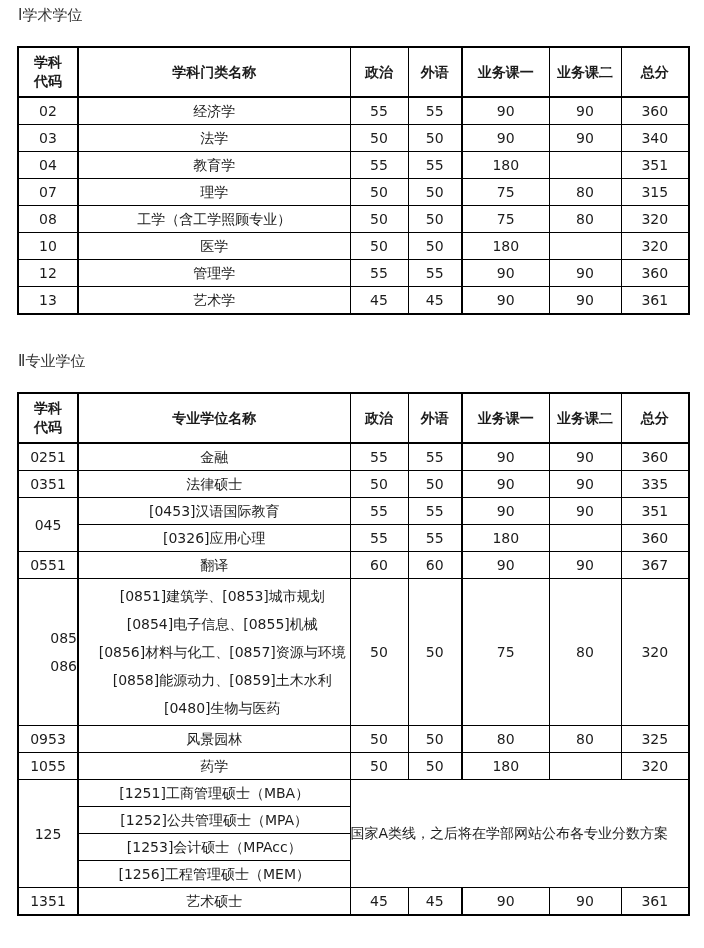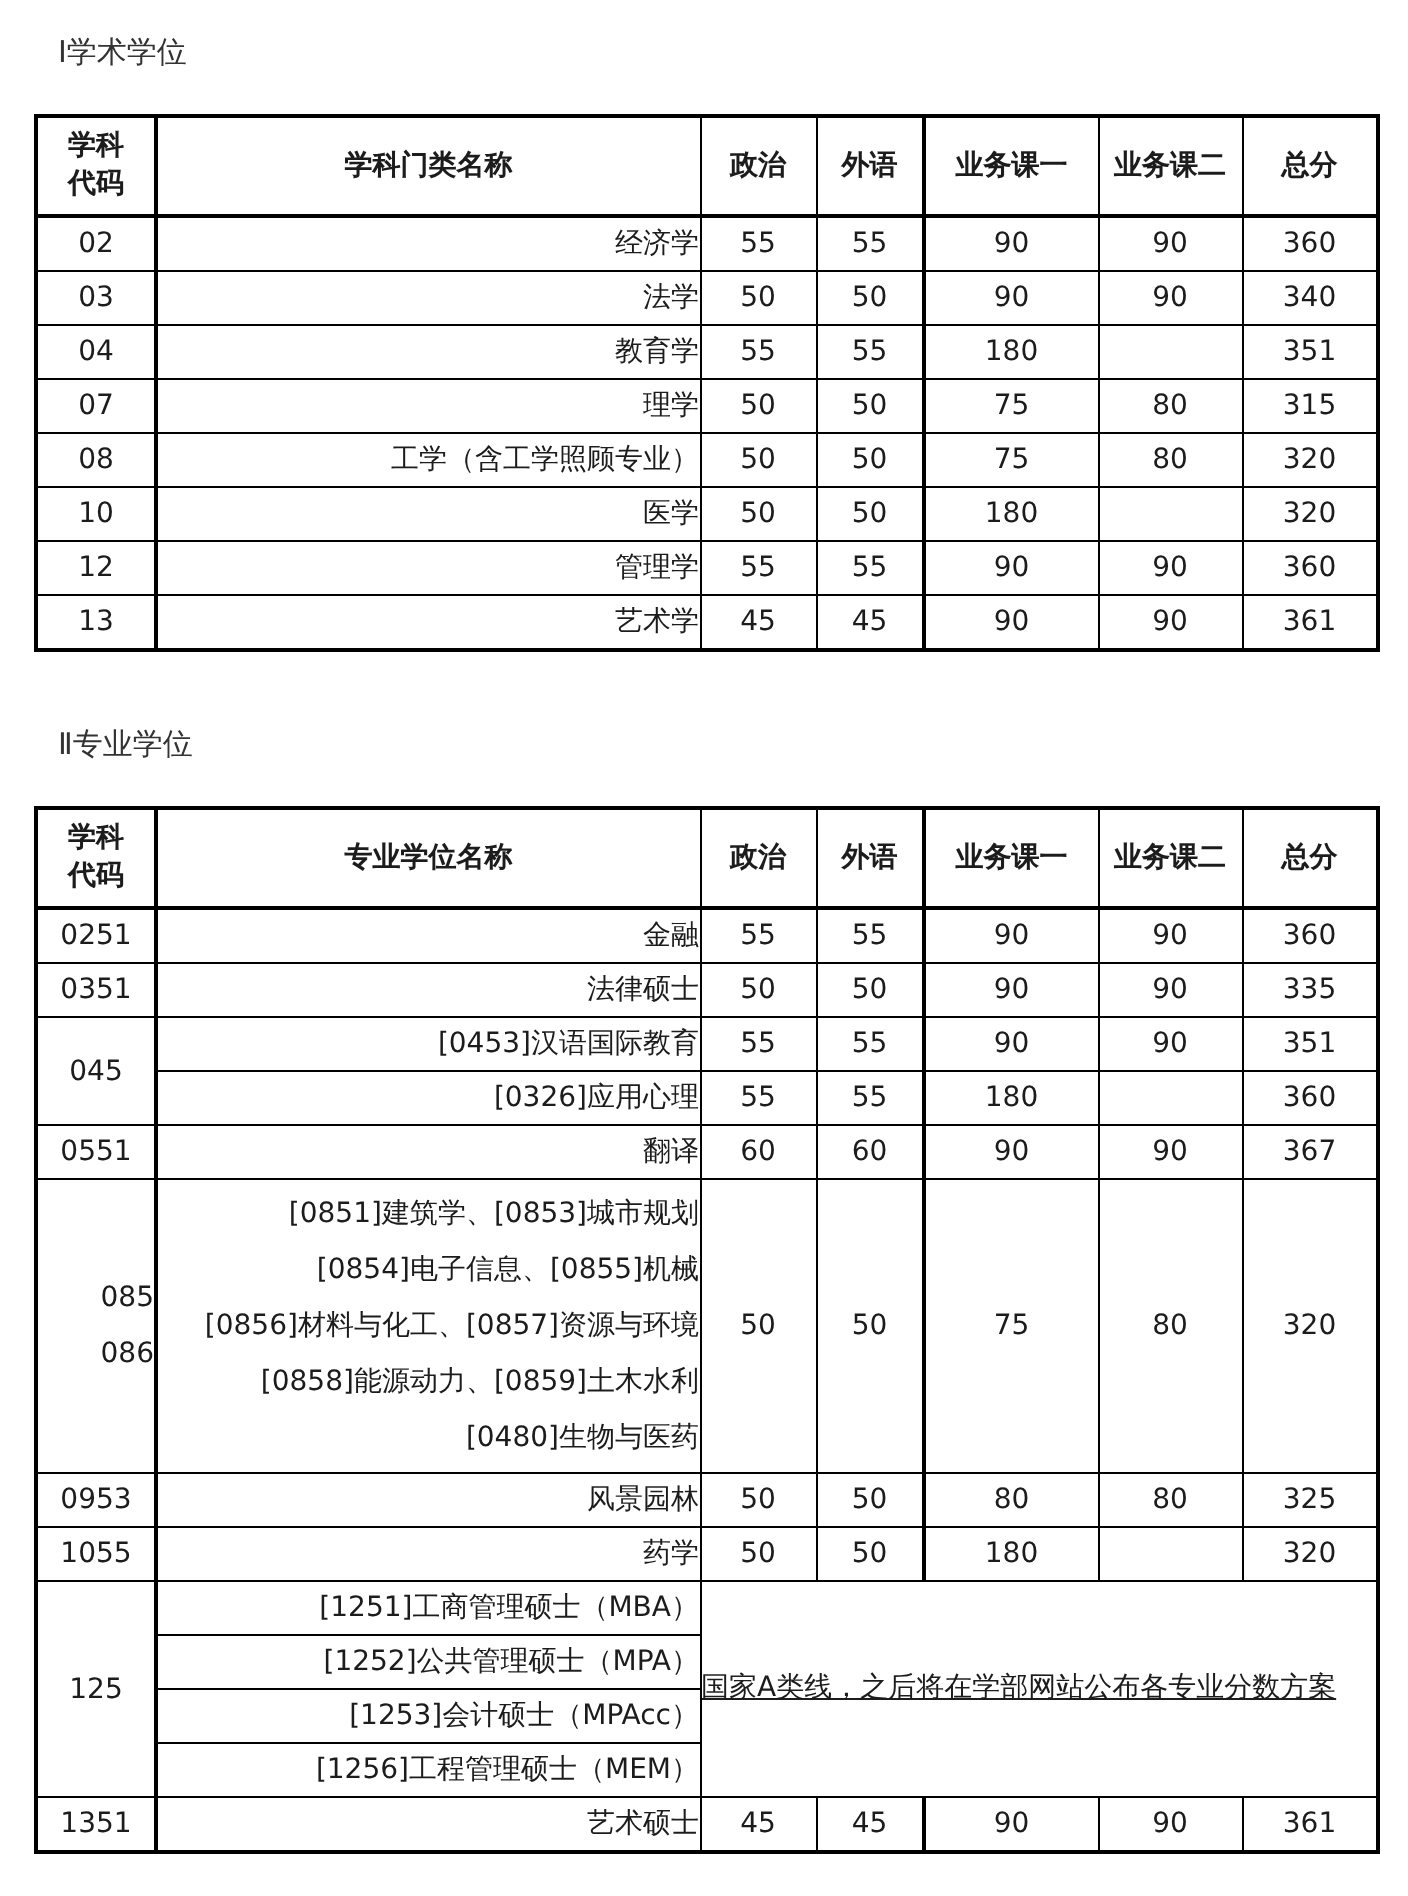--- a/index.html
+++ b/index.html
@@ -1,33 +1,33 @@
 <!DOCTYPE html>
 <html><head>
 <meta charset="utf-8">
 <style>
   html,body{margin:0;padding:0;background:#ffffff;}
   body{font-family:"DejaVu Sans","Liberation Sans",sans-serif;color:#1c1c1c;}
   .page{width:704px;box-sizing:border-box;padding:5px 16px 20px 17px;}
-  .section-title{font-size:15px;line-height:18px;font-weight:400;color:#333;margin:12px;}
+  .section-title{font-size:15px;line-height:18px;font-weight:400;color:#333;margin:1px;}
   .title-gap{margin-top:37px;}
   table.score-table{border-collapse:collapse;table-layout:fixed;width:671px;border:2px solid #000;margin-top:22px;}
   table.score-table th,
   table.score-table td{border:1px solid #000;font-size:14px;padding:0;overflow:hidden;}
   table.score-table th{font-weight:700;height:48px;text-align:center;border-bottom-width:2px;line-height:19px;}
   table.score-table td{height:26px;}
   td.code{text-align:center;}
   td.num{text-align:center;}
-  td.name{text-align:right;padding-left:12px;padding-right:10px;line-height:20px;}
+  td.name{text-align:center;padding-left:12px;padding-right:10px;line-height:20px;}
   .b-r2{border-right-width:2px !important;}
   .multi td, td.tall{height:auto;}
   .pline{line-height:22px;margin:6px 0 6px 0;}
   td.name .pline{margin-left:16px;}
   td.code .pline{text-align:right;}
-  td.note{text-align:left;padding:0 10px;line-height:21px;text-decoration:underline;}
+  td.note{text-align:left;padding:0 10px;line-height:21px;}
   col.c-code{width:60px;}
   col.c-name{width:272px;}
   col.c-pol{width:58px;}
   col.c-for{width:54px;}
   col.c-b1{width:87px;}
   col.c-b2{width:72px;}
   col.c-tot{width:68px;}
 </style>
 </head>
 <body>

